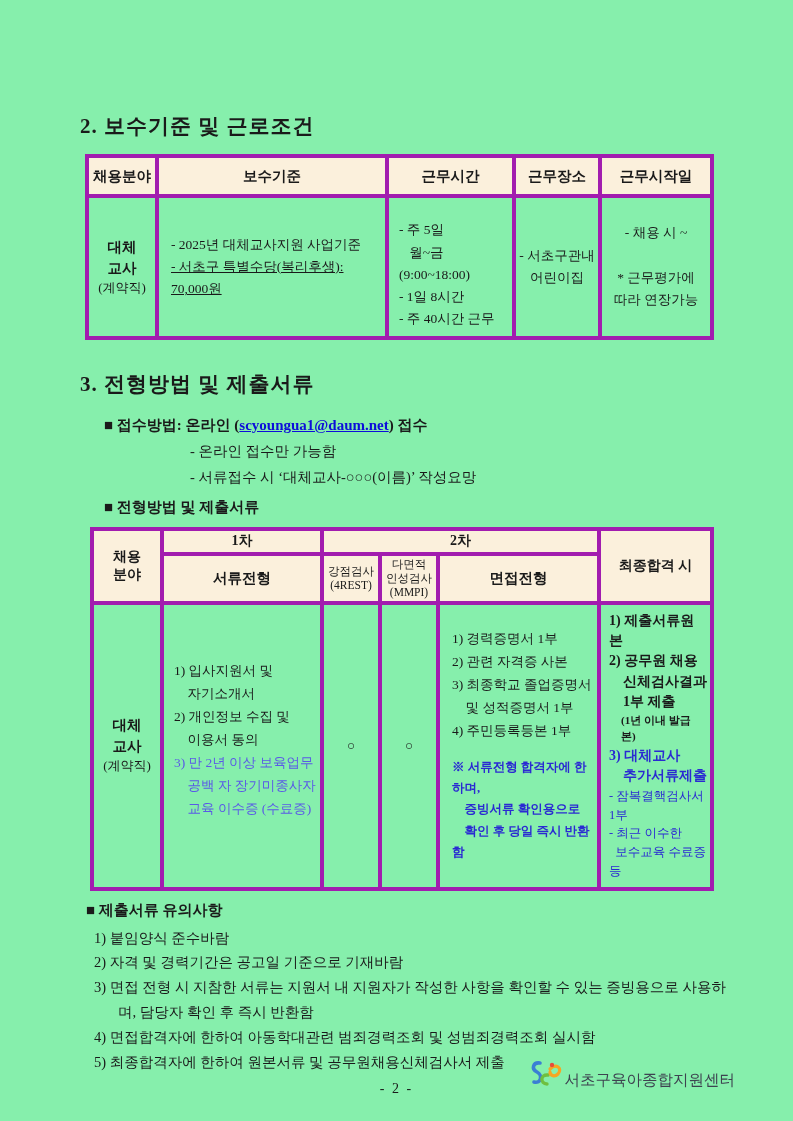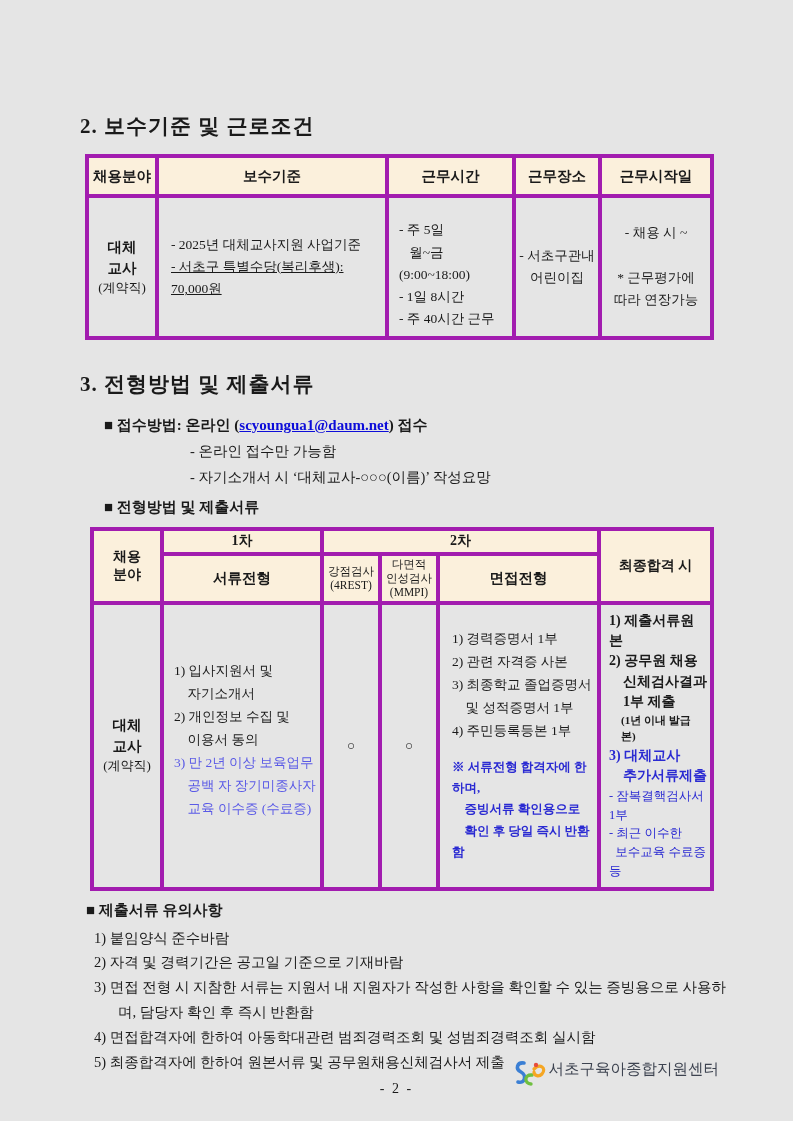--- a/index.html
+++ b/index.html
@@ -1,19 +1,19 @@
 <!DOCTYPE html>
 <html><head>
 <meta charset="utf-8">
 <style>
   html,body{margin:0;padding:0;background:#ffffff;}
   .page{
     position:relative;
     width:793px;height:1121px;
-    background:#e5e5e5;
+    background:#86efac;
     font-family:"Liberation Serif","DejaVu Serif",serif;
     color:#1a1a1a;
     overflow:hidden;
     box-sizing:border-box;
     padding:112px 63px 0 80px;
   }
   .pre{white-space:pre-wrap;}
   h2.sec-title{
     margin:0 0 14px 0;
     font-size:21px;font-weight:bold;letter-spacing:1px;
@@ -68,21 +68,21 @@
   .final-small{font-weight:bold;font-size:11px;margin:1px 0 1px 12px;}
   .final-blue-head{font-weight:bold;font-size:14px;}
   .final-blue-list{font-size:12.5px;line-height:1.5;}
   
   .notice{margin:10px 0 0 6px;}
   .notice-title{font-size:15px;font-weight:600;margin-bottom:6px;}
   .notice-item{font-size:14.5px;line-height:1.72;margin-left:8px;padding-left:24px;text-indent:-24px;}
   
   .footer{position:absolute;left:0;right:0;bottom:16px;height:46px;}
   .page-num{position:absolute;left:0;right:0;bottom:8px;text-align:center;font-size:14px;letter-spacing:2px;}
-  .logo{position:absolute;right:74px;bottom:14px;display:flex;align-items:flex-start;gap:2px;}
+  .logo{position:absolute;right:58px;bottom:14px;display:flex;align-items:flex-end;gap:2px;}
   .logo-text{font-size:15.5px;color:#3d4350;font-family:"Liberation Sans","DejaVu Sans",sans-serif;}
 </style>
 </head>
 <body>
 
 <div class="page">
 
   <h2 class="sec-title">2. 보수기준 및 근로조건</h2>
 
   <table class="tbl t1">
@@ -124,21 +124,21 @@
     </tr>
   </tbody>
     </table>
 
 
   <div class="sec3-block">
     <h2 class="sec-title">3. 전형방법 및 제출서류</h2>
 
     <div class="bullet-line"><span>■ 접수방법: 온라인 (</span><a class="email" href="#">scyoungua1@daum.net</a><span>) 접수</span></div>
     <div class="bullet-sub">- 온라인 접수만 가능함</div>
-    <div class="bullet-sub">- 자기소개서 시 ‘대체교사-○○○(이름)’ 작성요망</div>
+    <div class="bullet-sub">- 서류접수 시 ‘대체교사-○○○(이름)’ 작성요망</div>
     <div class="bullet-line">■ 전형방법 및 제출서류</div>
   </div>
 
   <table class="tbl t2">
     <colgroup>
       <col style="width:70px">
         <col style="width:160px">
         <col style="width:58px">
       <col style="width:58px">
         <col style="width:161px">

